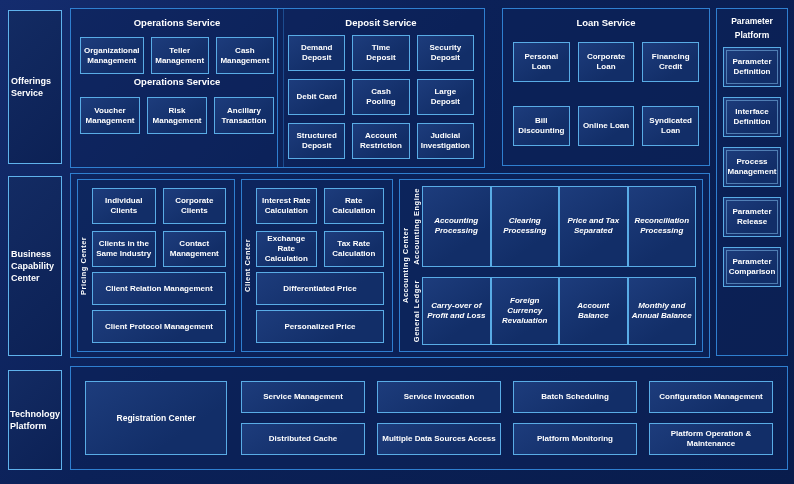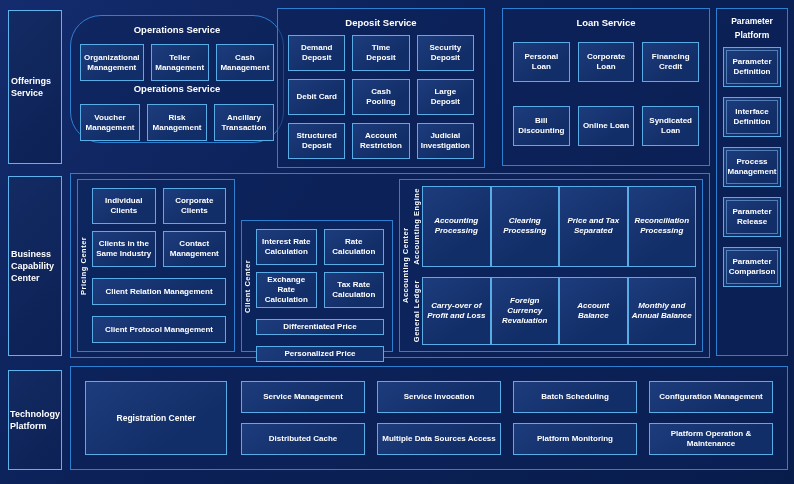--- a/index.html
+++ b/index.html
@@ -45,21 +45,21 @@
   .pbox{position:relative;height:40px;flex:none;font-size:8px;}
   .pbox::after{content:"";position:absolute;inset:2px;border:1px solid rgba(130,190,236,0.55);pointer-events:none;}
   
   .biz-inner{display:flex;gap:6px;padding:5px 6px;height:100%;box-sizing:border-box;}
   .subpanel{box-sizing:border-box;border:1px solid #2f7fd0;background:rgba(14,40,96,0.5);display:flex;}
   .vlabel{
     writing-mode:vertical-rl;transform:rotate(180deg);
     display:flex;align-items:center;justify-content:center;
     font-weight:bold;font-size:7.5px;letter-spacing:0.5px;padding:2px 1px;flex:none;color:#fff;
   }
-  .sub-content{flex:1;display:flex;flex-direction:column;gap:11px;padding:8px 8px 8px 3px;}
+  .sub-content{flex:1;display:flex;flex-direction:column;gap:5px;padding:8px 8px 8px 3px;}
   .pair-grid{display:grid;grid-template-columns:1fr 1fr;gap:7px;}
   .pair-grid .box{height:36px;}
   .wide.box{height:34px;}
   .acc-content{flex:1;display:flex;flex-direction:column;gap:10px;padding:6px 6px 6px 0;}
   .acc-group{display:flex;flex:1;}
   .acc-grid{flex:1;display:grid;grid-template-columns:1fr 1fr 1fr 1fr;font-style:italic;}
   .acc-grid .box{min-height:34px;height:auto;}
   
   .tech-inner{display:flex;gap:14px;padding:14px 14px;height:100%;box-sizing:border-box;align-items:stretch;}
   .reg-box{width:142px;flex:none;font-size:8.5px;}
@@ -68,21 +68,21 @@
 </style>
 </head>
 <body>
 
 <div id="root">
 
   <div class="side-label" style="top:10px;height:154px;">Offerings Service</div>
   <div class="side-label" style="top:176px;height:180px;">Business Capability Center</div>
   <div class="side-label" style="top:370px;height:100px;">Technology Platform</div>
 
-  <div class="panel" style="left:70px;top:15px;width:214px;height:128px;border-radius:31px;">
+  <div class="panel" style="left:70px;top:8px;width:214px;height:160px;">
     <div class="panel-title">Operations Service</div>
     <div class="ops-grid">
       <div class="box">Organizational Management</div>
       <div class="box">Teller Management</div>
       <div class="box">Cash Management</div>
     </div>
     <div class="ops-mid-title">Operations Service</div>
     <div class="ops-grid2">
       <div class="box">Voucher Management</div>
       <div class="box">Risk Management</div>
@@ -141,21 +141,21 @@
             <div class="box">Individual Clients</div>
             <div class="box">Corporate Clients</div>
             <div class="box">Clients in the Same Industry</div>
             <div class="box">Contact Management</div>
           </div>
           <div class="box wide">Client Relation Management</div>
           <div class="box wide">Client Protocol Management</div>
         </div>
       </div>
 
-      <div class="subpanel" style="width:152px;margin-top:41px;">
+      <div class="subpanel" style="width:152px;">
         <div class="vlabel">Client Center</div>
         <div class="sub-content">
           <div class="pair-grid">
             <div class="box">Interest Rate Calculation</div>
             <div class="box">Rate Calculation</div>
             <div class="box">Exchange Rate Calculation</div>
             <div class="box">Tax Rate Calculation</div>
           </div>
           <div class="box wide">Differentiated Price</div>
           <div class="box wide">Personalized Price</div>

